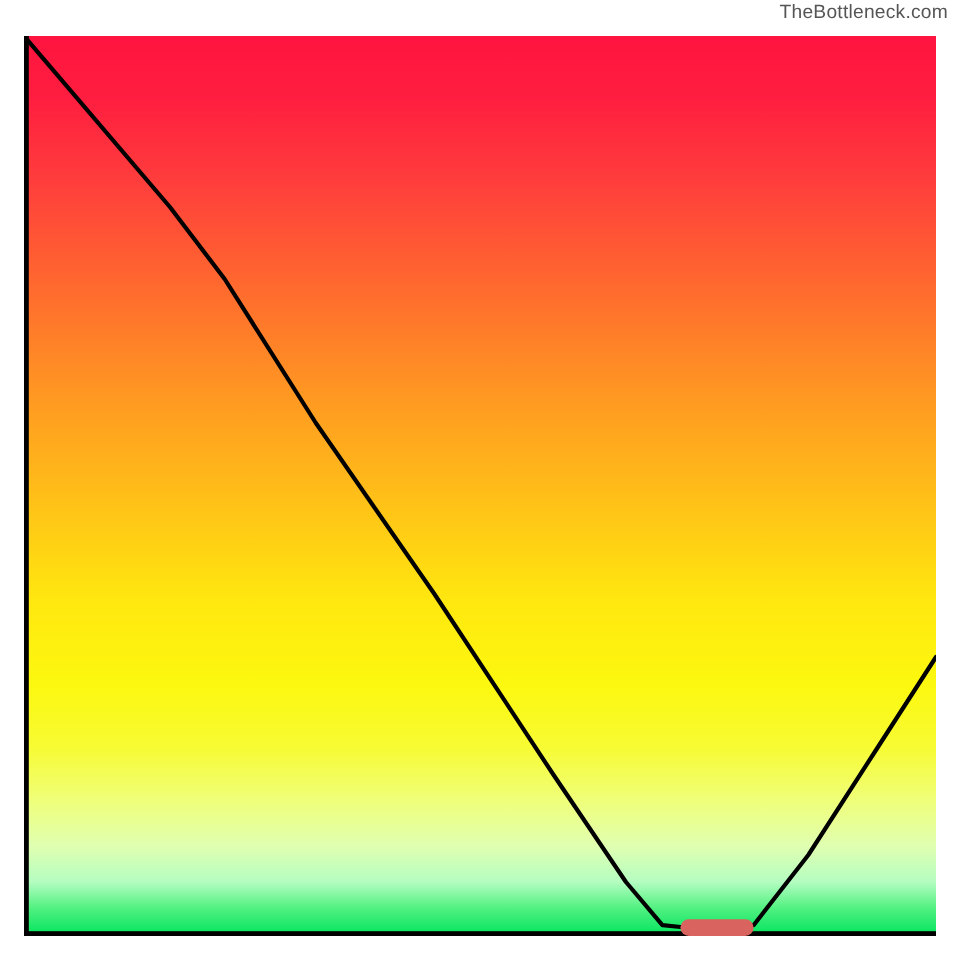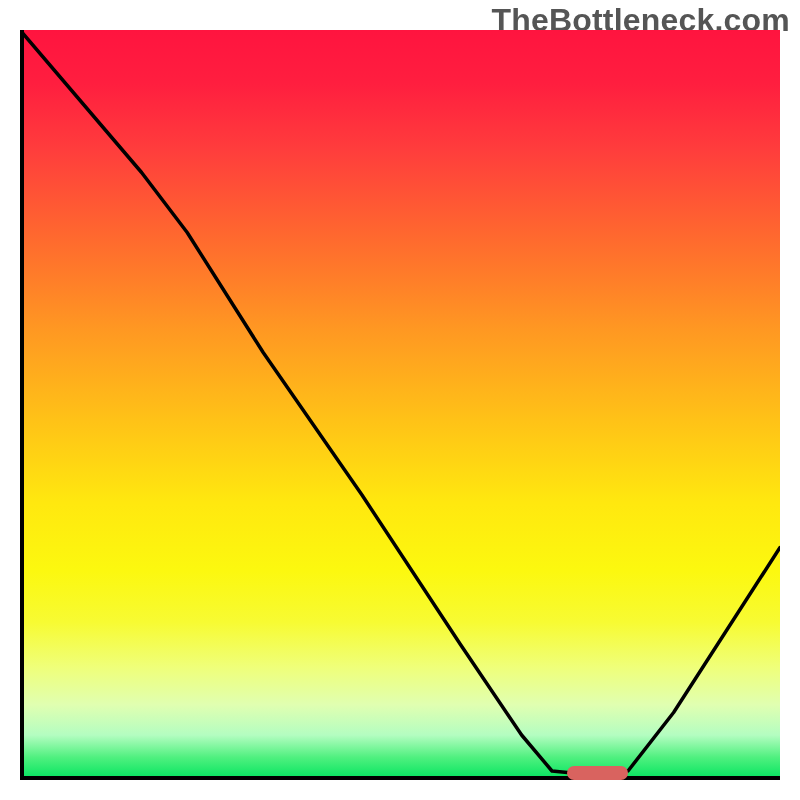--- a/index.html
+++ b/index.html
@@ -12,22 +12,22 @@
   }
   .container {
     position: relative;
     width: 800px;
     height: 800px;
   }
   .watermark {
     position: absolute;
     top: 2px;
     right: 10px;
-    font-size: 32px;
-    font-weight: 700;
+    font-size: 16px;
+    font-weight: 400;
     color: #555555;
     letter-spacing: 0.2px;
   }
   .plot-area {
     position: absolute;
     left: 20px;
     top: 30px;
     width: 760px;
     height: 750px;
     background: linear-gradient(to bottom,

